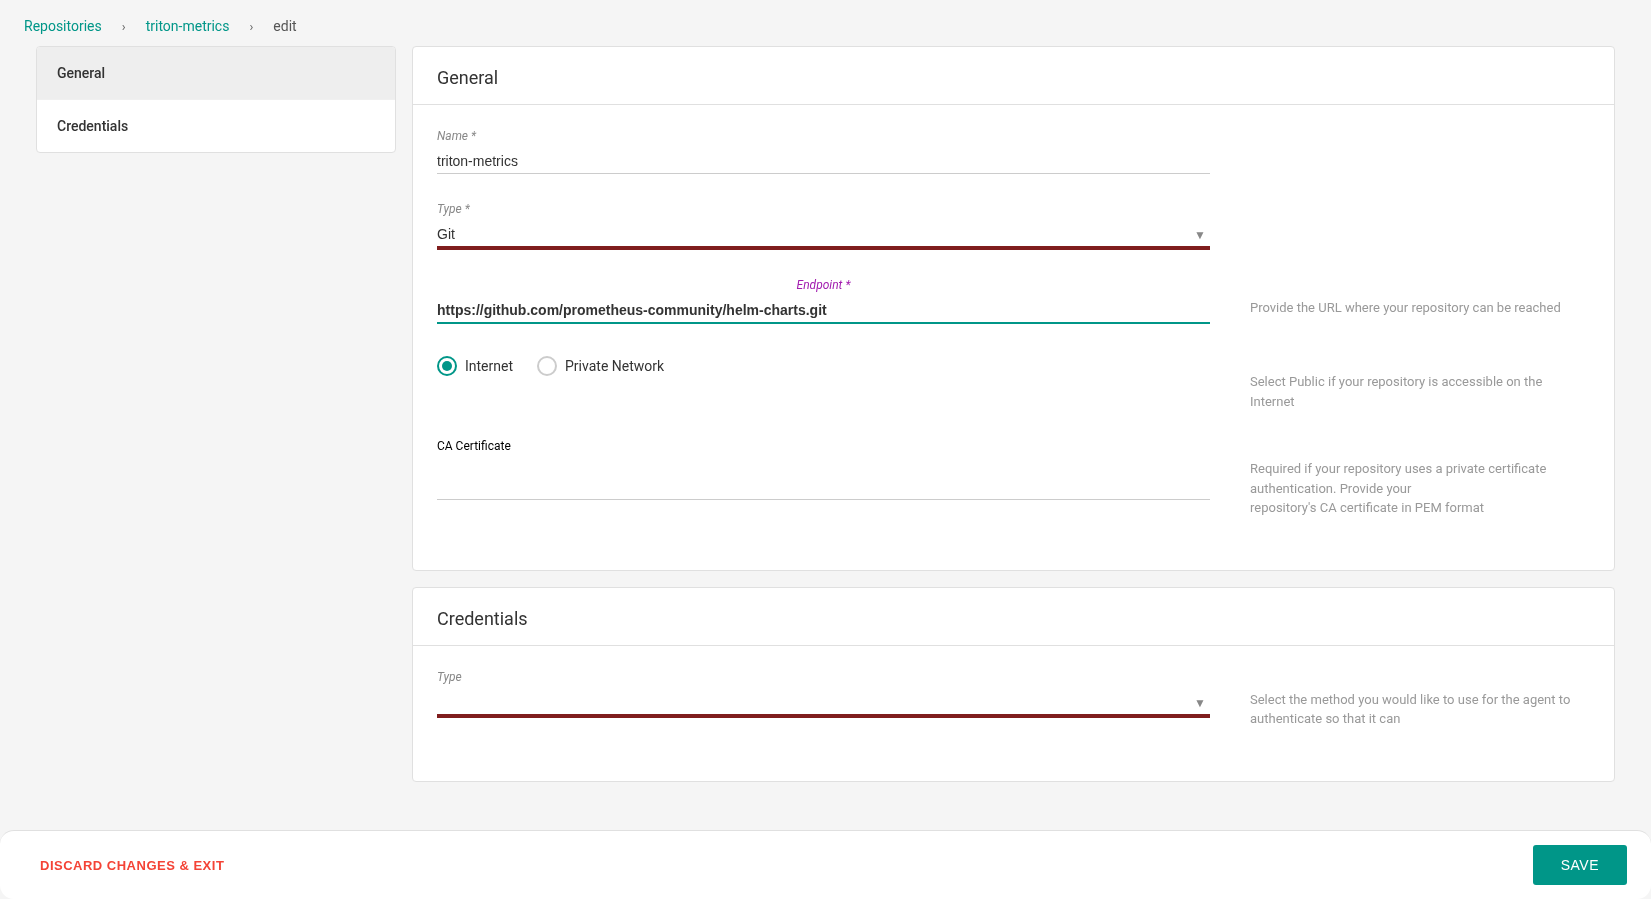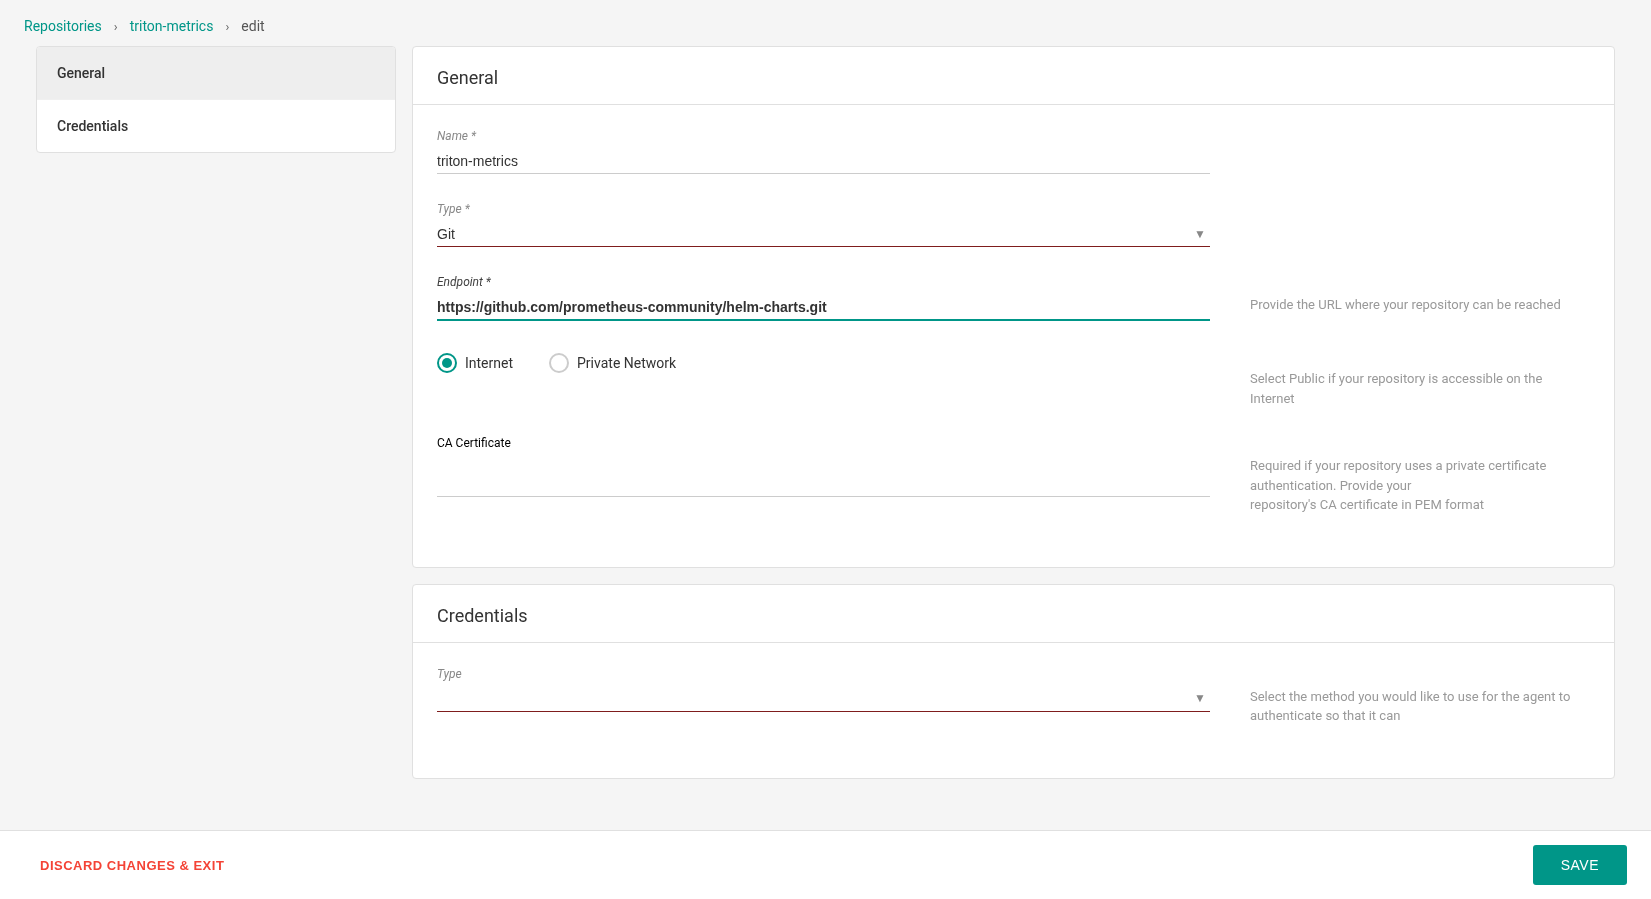--- a/index.html
+++ b/index.html
@@ -10,21 +10,21 @@
       font-size: 14px;
       min-height: 899px;
       position: relative;
     }
 
     
     .breadcrumb {
       padding: 18px 16px 12px 24px;
       display: flex;
       align-items: center;
-      gap: 12px;
+      gap: 20px;
       font-size: 14px;
     }
     .breadcrumb a {
       color: #009688;
       text-decoration: none;
       cursor: pointer;
     }
     .breadcrumb-sep {
       color: #666;
       font-size: 13px;
@@ -125,21 +125,22 @@
       font-size: 12px;
       color: #888;
       margin-bottom: 4px;
       display: block;
       font-style: italic;
     }
     .field-label.required::after {
       content: ' *';
     }
     .field-label.active-label {
-      color: #404040;
+      color: #a21caf;
+      text-align: center;
     }
 
     .field-input {
       width: 100%;
       border: none;
       border-bottom: 1px solid #ccc;
       padding: 6px 0 4px 0;
       font-size: 14px;
       color: #333;
       background: transparent;
@@ -150,21 +151,21 @@
       font-weight: bold;
     }
 
     .field-select-wrapper {
       position: relative;
       width: 100%;
     }
     .field-select {
       width: 100%;
       border: none;
-      border-bottom: 1px solid #7f1d1d;
+      border-bottom: 4px solid #7f1d1d;
       padding: 6px 24px 4px 0;
       font-size: 14px;
       color: #333;
       background: transparent;
       outline: none;
       appearance: none;
       cursor: pointer;
     }
     .select-arrow {
       position: absolute;
@@ -173,21 +174,21 @@
       transform: translateY(-50%);
       pointer-events: none;
       color: #888;
       font-size: 12px;
     }
 
     
     .radio-group {
       display: flex;
       align-items: center;
-      gap: 36px;
+      gap: 24px;
       padding-top: 4px;
     }
     .radio-label {
       display: flex;
       align-items: center;
       gap: 8px;
       cursor: pointer;
       font-size: 14px;
       color: #333;
     }
@@ -242,20 +243,21 @@
       bottom: 0;
       left: 0;
       right: 0;
       background: #fff;
       border-top: 1px solid #e0e0e0;
       padding: 14px 24px;
       display: flex;
       justify-content: space-between;
       align-items: center;
       z-index: 100;
+      border-radius: 14px;
     }
     .discard-button {
       background: none;
       border: none;
       color: #f44336;
       font-size: 13px;
       font-weight: 600;
       letter-spacing: 0.5px;
       cursor: pointer;
       padding: 10px 16px;

